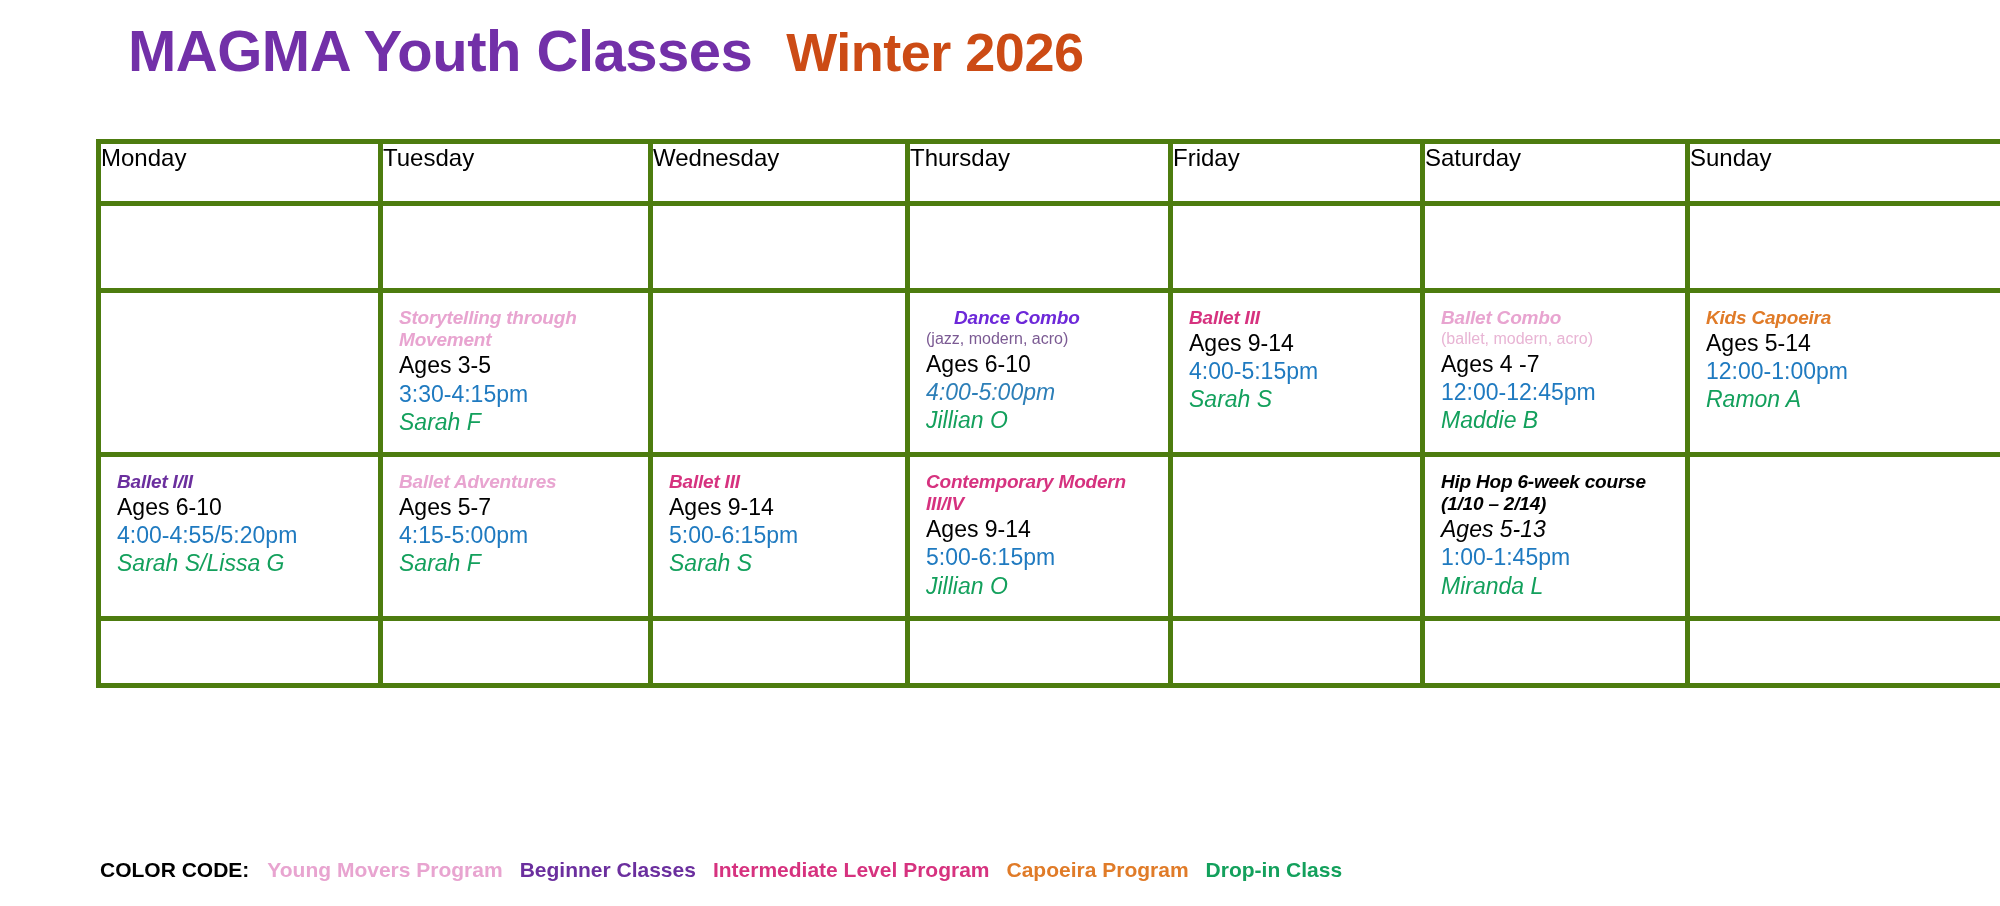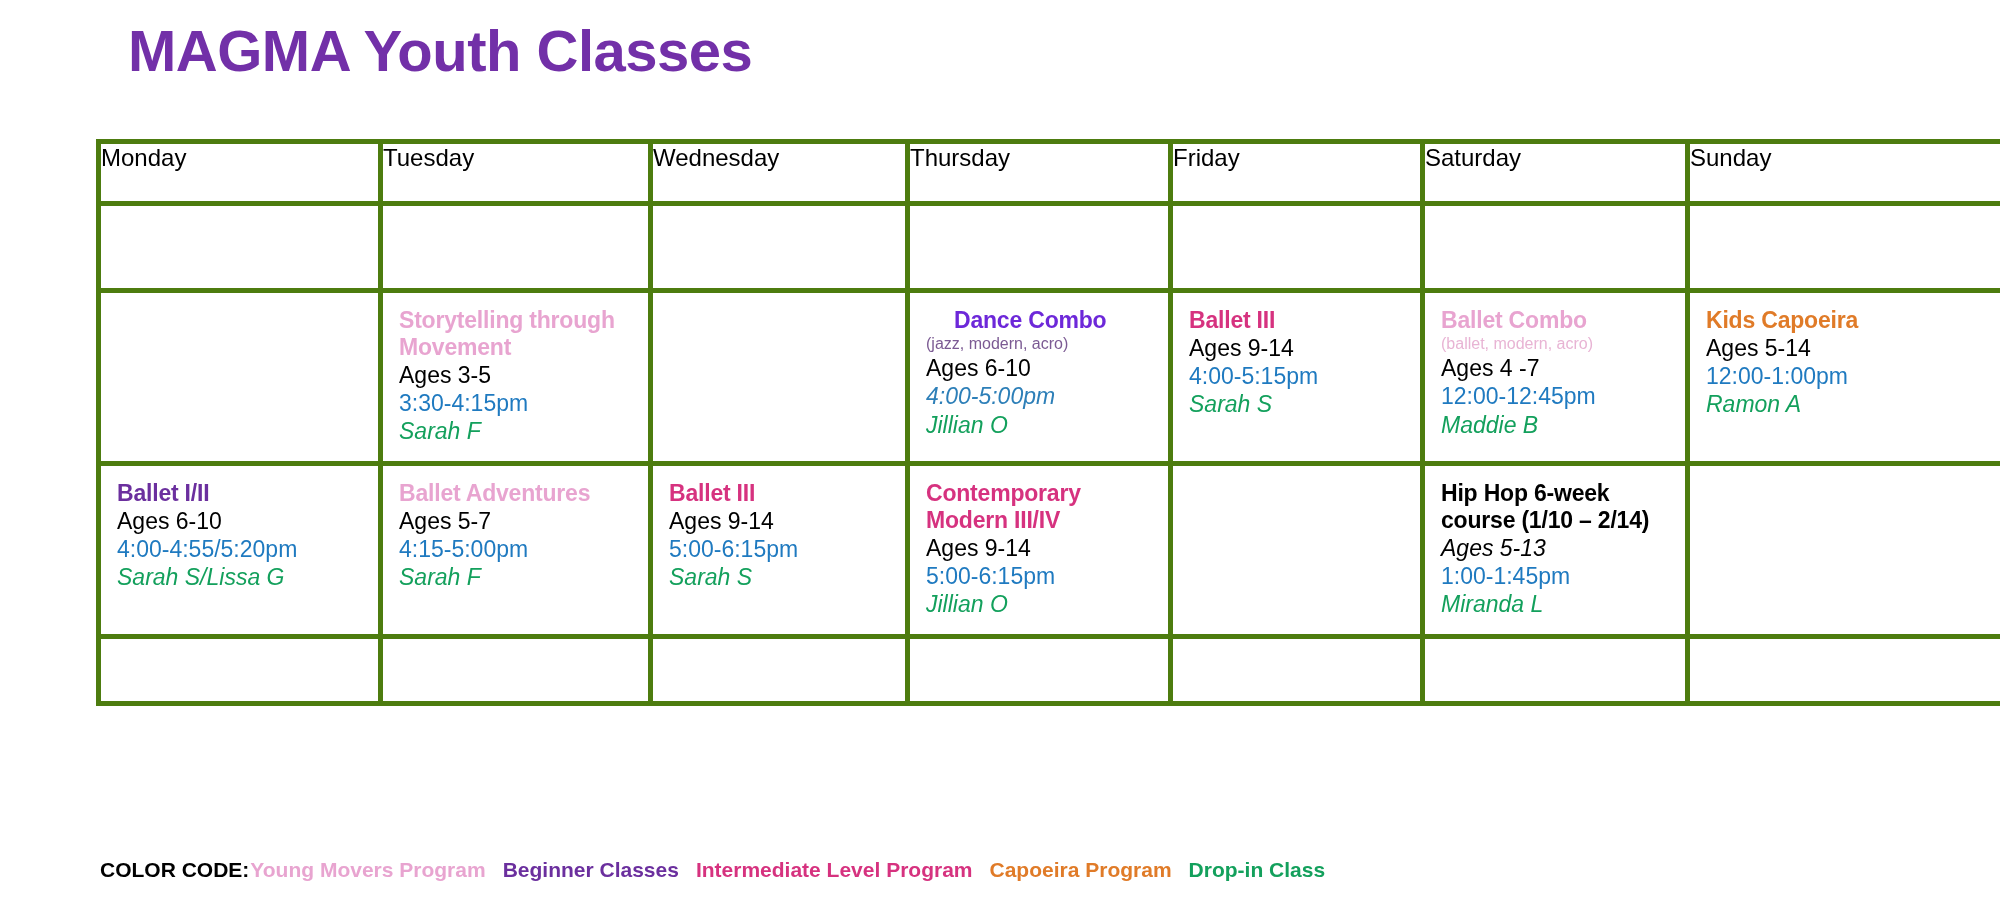--- a/index.html
+++ b/index.html
@@ -81,25 +81,26 @@
   tr.bottom-row td { height: 62px; }
 
   tr.class-row td {
     padding: 14px 10px 16px 16px;
   }
   tr.class-row.rule-top td { border-top: 3px solid #808080; }
 
   .cell { line-height: 1.0; }
 
   .cl-title {
-    font-size: 23px;
+    font-size: 19px;
     font-weight: bold;
     line-height: 1.17;
     margin: 0 0 1px 0;
     letter-spacing: -0.2px;
+    font-style: italic;
   }
   .cl-sub {
     font-size: 16px;
     line-height: 1.15;
     margin: 0 0 2px 0;
   }
   .cl-age {
     font-size: 23px;
     color: #000000;
     line-height: 1.18;
@@ -126,31 +127,32 @@
   .legend {
     position: absolute;
     left: 100px;
     top: 858px;
     display: flex;
     align-items: baseline;
     white-space: nowrap;
     font-size: 21px;
     font-weight: bold;
   }
-  .legend .lg-label { color: #000000; margin-right: 1px; letter-spacing: 0px; }
+  .legend .lg-label { color: #000000; margin-right: 18px; letter-spacing: 0px; }
   .legend .lg-item { margin-right: 17px; }
   .legend .lg-item:last-child { margin-right: 16px; }
 </style>
 </head>
 <body>
 
 <div class="page">
 
   <div class="title-bar">
     <span class="title-main" style="color: rgb(114, 48, 168);">MAGMA Youth Classes</span>
+    <span class="title-sub" style="color: rgb(204, 75, 21);">Winter 2026</span>
   </div>
 
   <div class="cal-wrap">
     <table class="cal">
       <colgroup>
         <col style="width:282px">
           <col style="width:270px">
           <col style="width:257px">
         <col style="width:263px">
           <col style="width:252px">

